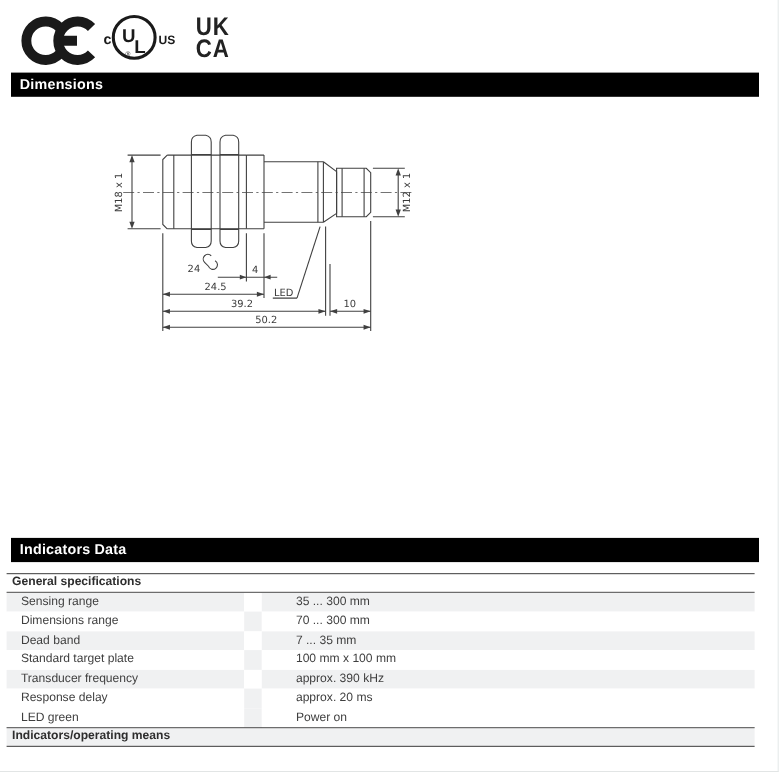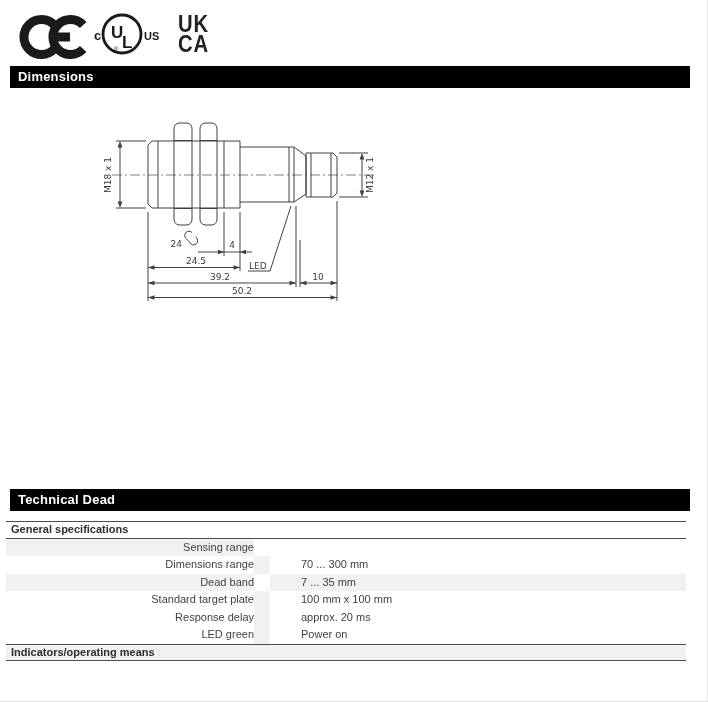--- a/index.html
+++ b/index.html
@@ -33,21 +33,21 @@
   .t-row.striped .cell-mid { background:#ffffff; }
   .t-row:not(.striped) .cell-label, .t-row:not(.striped) .cell-value { background:#ffffff; }
   .t-row:not(.striped) .cell-mid { background:#f0f1f2; }
   .t-row.section-row {
     display:block; font-weight:bold; color:#2e2e2e; padding-left:5px;
     border-top:1px solid #4d4d4d; border-bottom:1px solid #4d4d4d;
     height:17.5px; line-height:15.5px;
   }
   .t-row.section-row.striped { background:#f0f1f2; }
   .t-row.section-row:not(.striped) { background:#ffffff; }
-  .cell-label { width:248px; padding-left:13px;text-align:right; }
+  .cell-label { width:216px; padding-left:13px; }
   .cell-mid   { width:16px; }
   .cell-value { flex:1; padding-left:31px; }
 </style>
 </head>
 <body>
 
 <div class="page">
 
   <svg class="logos" viewBox="0 0 260 52">
 
@@ -181,44 +181,50 @@
     </g>
 
     <g>
       <text x="249" y="269" font-size="9.5">LED</text>
       <line x1="248" y1="271" x2="270" y2="271"></line>
       <line x1="270" y1="271" x2="291" y2="206"></line>
     </g>
   </svg>
 
   <div class="section-bar" id="bar-technical">
-    <span>Technical Dead</span>
+    <span>Indicators Data</span>
   </div>
 
   <div class="tech-table">
       <div class="t-row section-row"><span>General specifications</span></div>
       <div class="t-row striped">
         <div class="cell-label">Sensing range</div>
         <div class="cell-mid"></div>
+        <div class="cell-value">35 ... 300 mm</div>
       </div>
       <div class="t-row">
         <div class="cell-label">Dimensions range</div>
         <div class="cell-mid"></div>
         <div class="cell-value">70 ... 300 mm</div>
       </div>
       <div class="t-row striped">
         <div class="cell-label">Dead band</div>
         <div class="cell-mid"></div>
         <div class="cell-value">7 ... 35 mm</div>
       </div>
       <div class="t-row">
         <div class="cell-label">Standard target plate</div>
         <div class="cell-mid"></div>
         <div class="cell-value">100 mm x 100 mm</div>
       </div>
+      <div class="t-row striped">
+        <div class="cell-label">Transducer frequency</div>
+        <div class="cell-mid"></div>
+        <div class="cell-value">approx. 390 kHz</div>
+      </div>
       <div class="t-row">
         <div class="cell-label">Response delay</div>
         <div class="cell-mid"></div>
         <div class="cell-value">approx. 20 ms</div>
       </div>
       <div class="t-row">
         <div class="cell-label">LED green</div>
         <div class="cell-mid"></div>
         <div class="cell-value">Power on</div>
       </div>

